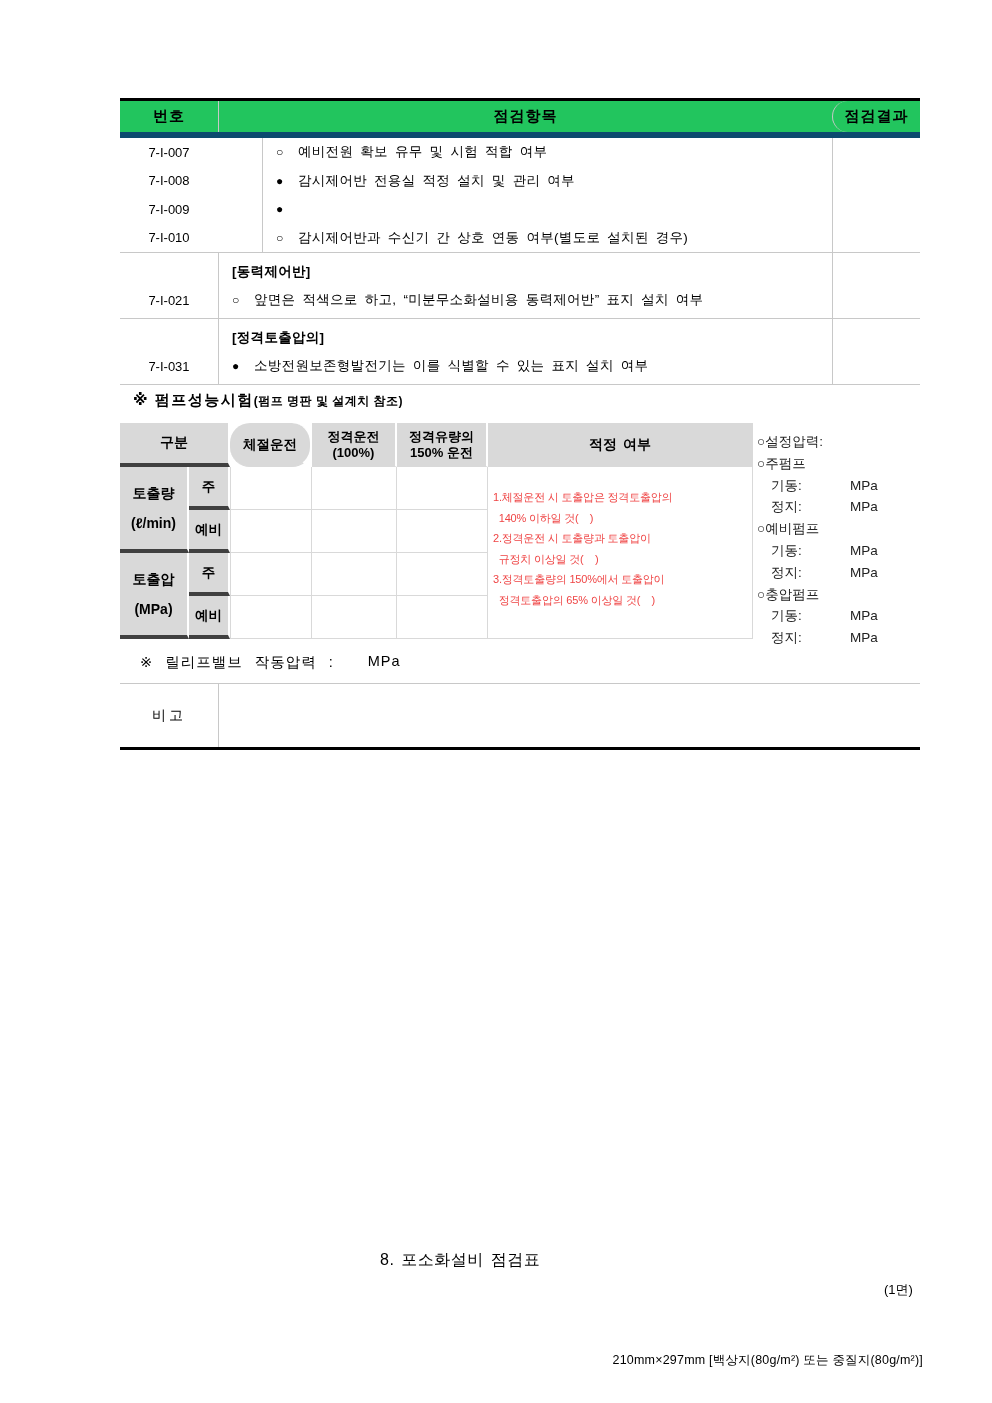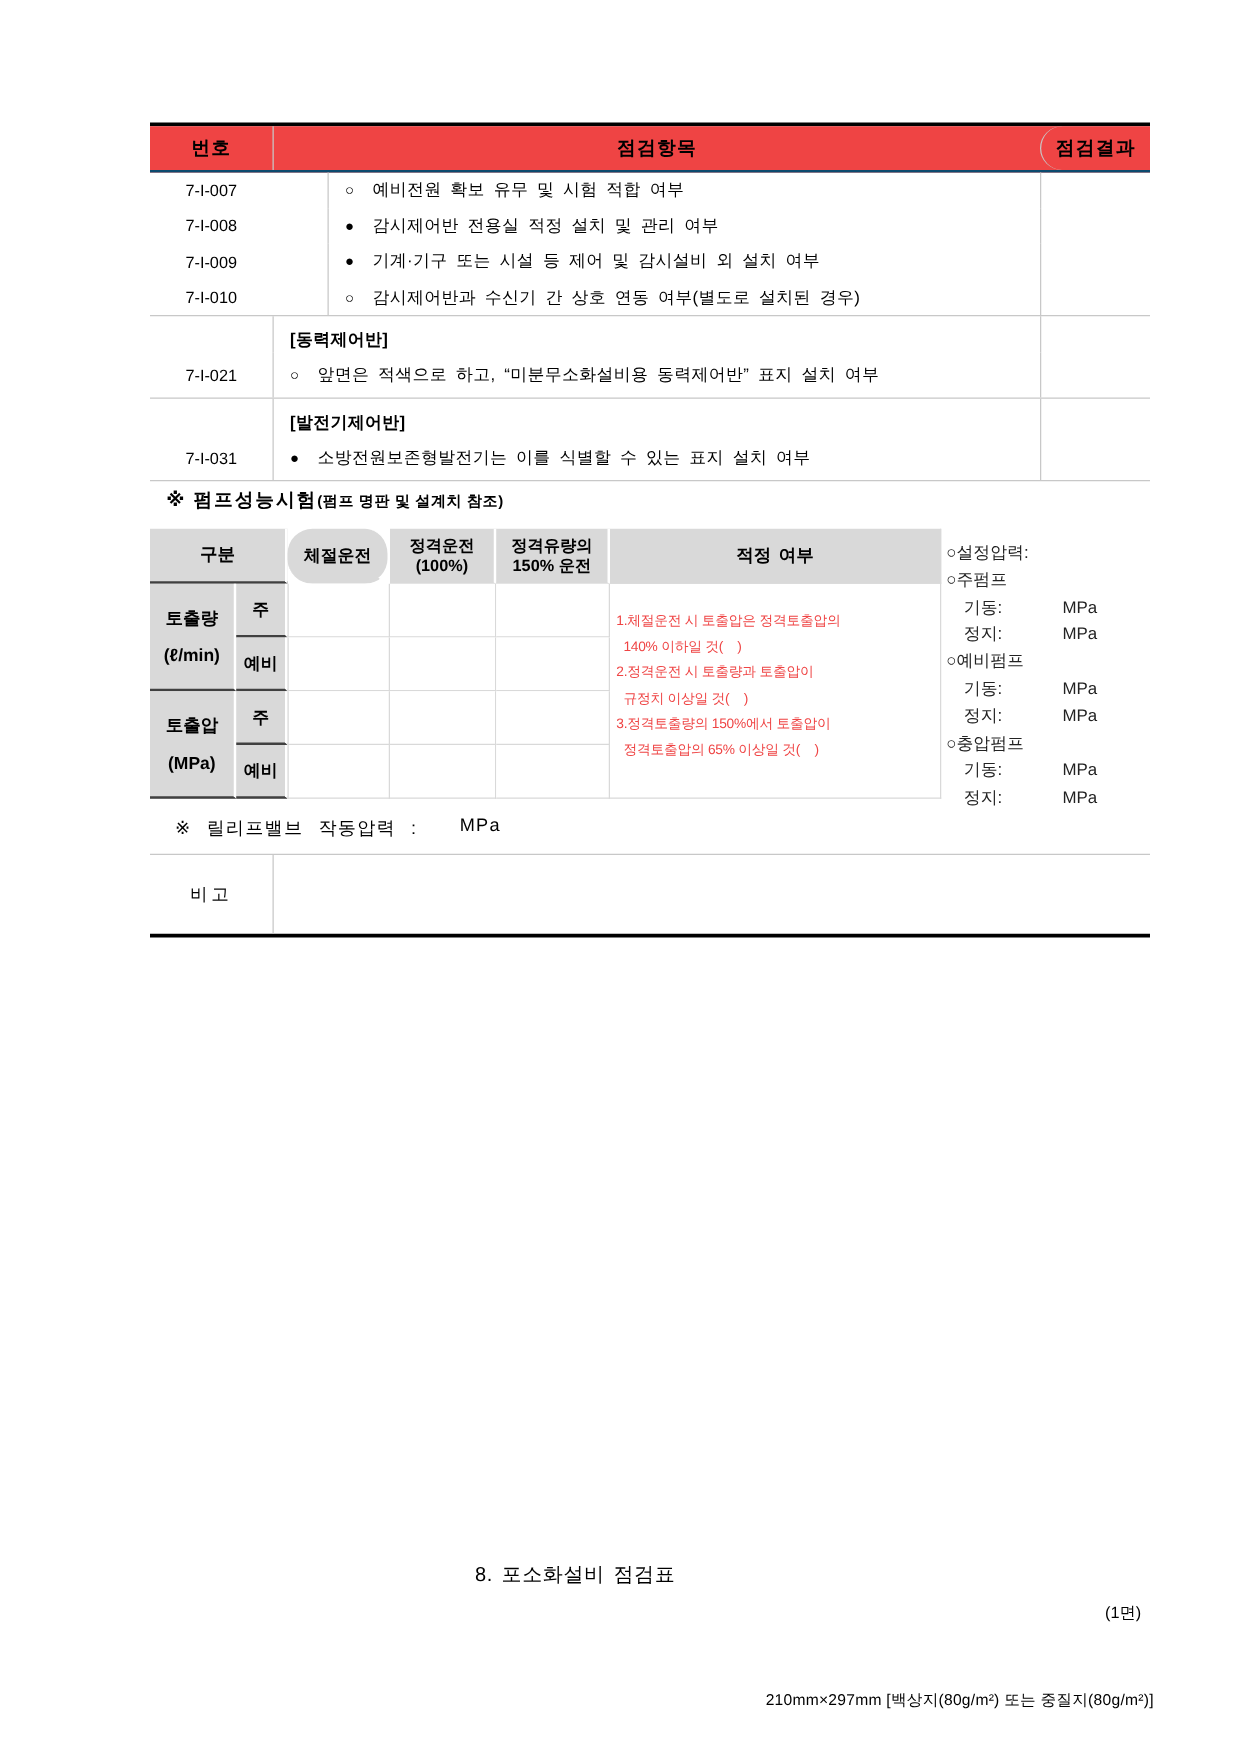--- a/index.html
+++ b/index.html
@@ -7,21 +7,21 @@
   .page {
     position:relative; width:992px; height:1403px; background:#ffffff;
     font-family:"Liberation Sans","DejaVu Sans",sans-serif; color:#000;
     overflow:hidden;
   }
 
   
   .main-table { position:absolute; left:120px; top:98px; width:800px;
     border-top:3px solid #000; border-bottom:1px solid #c8c8c8; }
   .mt-grid { display:grid; grid-template-columns:98px 1fr 88px; }
-  .mt-header { height:37px; background:#ef4444; border-bottom:2px solid #0c4a6e;font-family:Liberation Serif, serif; }
+  .mt-header { height:37px; background:#22c55e; border-bottom:6px solid #0c4a6e;font-family:Liberation Serif, serif; }
   .mt-header .hcell { display:flex; align-items:center; justify-content:center;
     font-weight:bold; font-size:15px; letter-spacing:1px; }
   .c-no { display:flex; align-items:center; justify-content:center; font-size:13px; }
   .c-item { border-left:1px solid #c8c8c8; display:flex; align-items:center;
     padding-left:13px; font-size:13.5px; word-spacing:3px; letter-spacing:0.3px; }
   .c-res { border-left:1px solid #c8c8c8; }
   .mt-section { border-top:1px solid #c8c8c8; }
   .sec-a .mt-row { height:28.5px;gap:44px; }
   .mt-subrow { height:29px; }
   .mt-subrow .c-item { font-weight:bold; align-items:flex-end; padding-bottom:1px; }
@@ -31,21 +31,21 @@
 
   
   .pump-heading { position:absolute; left:133px; top:391px; display:flex; align-items:baseline; }
   .pump-heading .ph-main { font-weight:bold; font-size:15px; letter-spacing:1.5px; }
   .pump-heading .ph-note { font-weight:bold; font-size:12px; letter-spacing:0.5px; }
 
   
   .pump-table { position:absolute; left:120px; top:423px; width:633px;
     display:grid; grid-template-columns:69px 41px 82px 85px 91px 265px;
     grid-template-rows:44px 43px 43px 43px 43px; }
-  .pg { background:#d9d9d9; border-right:2px solid #fff; border-bottom:2px solid #404040;
+  .pg { background:#d9d9d9; border-right:2px solid #fff; border-bottom:4px solid #404040;
     display:flex; align-items:center; justify-content:center; font-weight:bold;
     font-size:13.5px; text-align:center; }
   .pg.hb { border-bottom:1px solid #d9d9d9; }
   .pg .two-line { line-height:16px; font-size:13px; }
   .h-cat { grid-column:1/3; grid-row:1; font-size:14px; }
   .h-shut { grid-column:3; grid-row:1;border-radius:20px; }
   .h-rated { grid-column:4; grid-row:1; }
   .h-flow { grid-column:5; grid-row:1; }
   .h-adeq { grid-column:6; grid-row:1; border-right:1px solid #d9d9d9; font-size:14px; word-spacing:2px; }
   .lbl-flow { grid-column:1; grid-row:2/4; font-size:14px; }
@@ -113,21 +113,20 @@
         <div class="c-item">
             <span class="bullet">●</span>
             <span>감시제어반 전용실 적정 설치 및 관리 여부</span>
           </div>
         <div class="c-res"></div>
       </div>
       <div class="mt-grid mt-row">
         <div class="c-no">7-I-009</div>
         <div class="c-item">
             <span class="bullet">●</span>
-            <span>기계·기구 또는 시설 등 제어 및 감시설비 외 설치 여부</span>
           </div>
         <div class="c-res"></div>
       </div>
       <div class="mt-grid mt-row">
         <div class="c-no">7-I-010</div>
         <div class="c-item">
             <span class="bullet">○</span>
             <span>감시제어반과 수신기 간 상호 연동 여부(별도로 설치된 경우)</span>
           </div>
         <div class="c-res"></div>
@@ -146,21 +145,21 @@
             <span class="bullet">○</span>
             <span>앞면은 적색으로 하고, “미분무소화설비용 동력제어반” 표지 설치 여부</span>
           </div>
         <div class="c-res"></div>
       </div>
     </div>
 
     <div class="mt-section sec-c">
       <div class="mt-grid mt-subrow">
         <div class="c-no"></div>
-        <div class="c-item">[발전기제어반]</div>
+        <div class="c-item">[정격토출압의]</div>
         <div class="c-res"></div>
       </div>
       <div class="mt-grid mt-row">
         <div class="c-no">7-I-031</div>
         <div class="c-item">
             <span class="bullet">●</span>
             <span>소방전원보존형발전기는 이를 식별할 수 있는 표지 설치 여부</span>
           </div>
         <div class="c-res"></div>
       </div>

